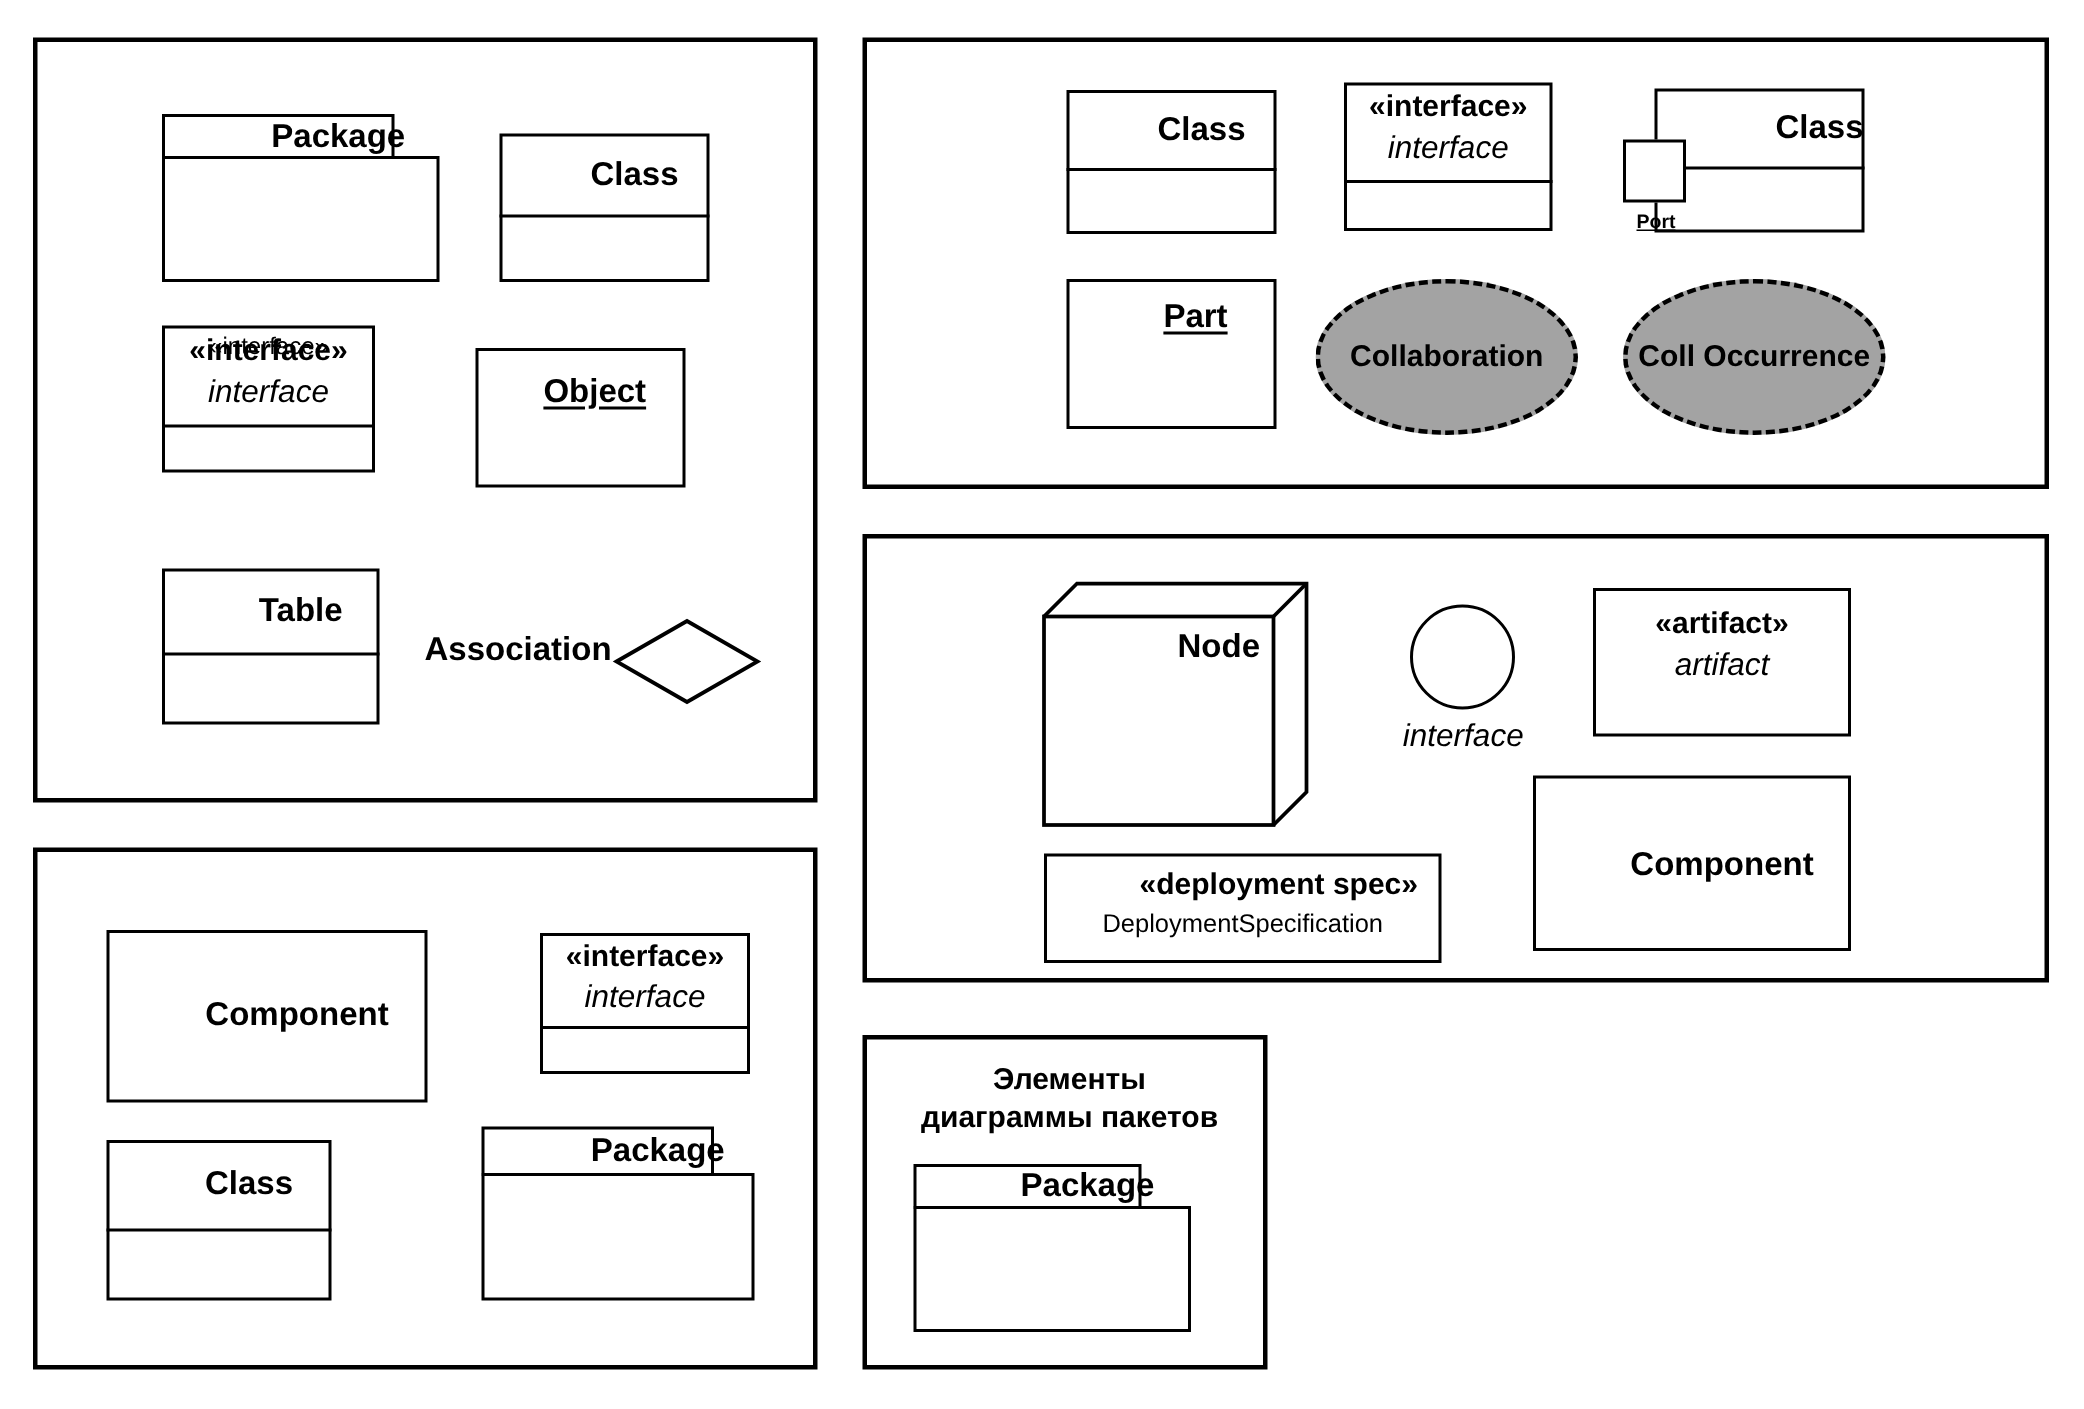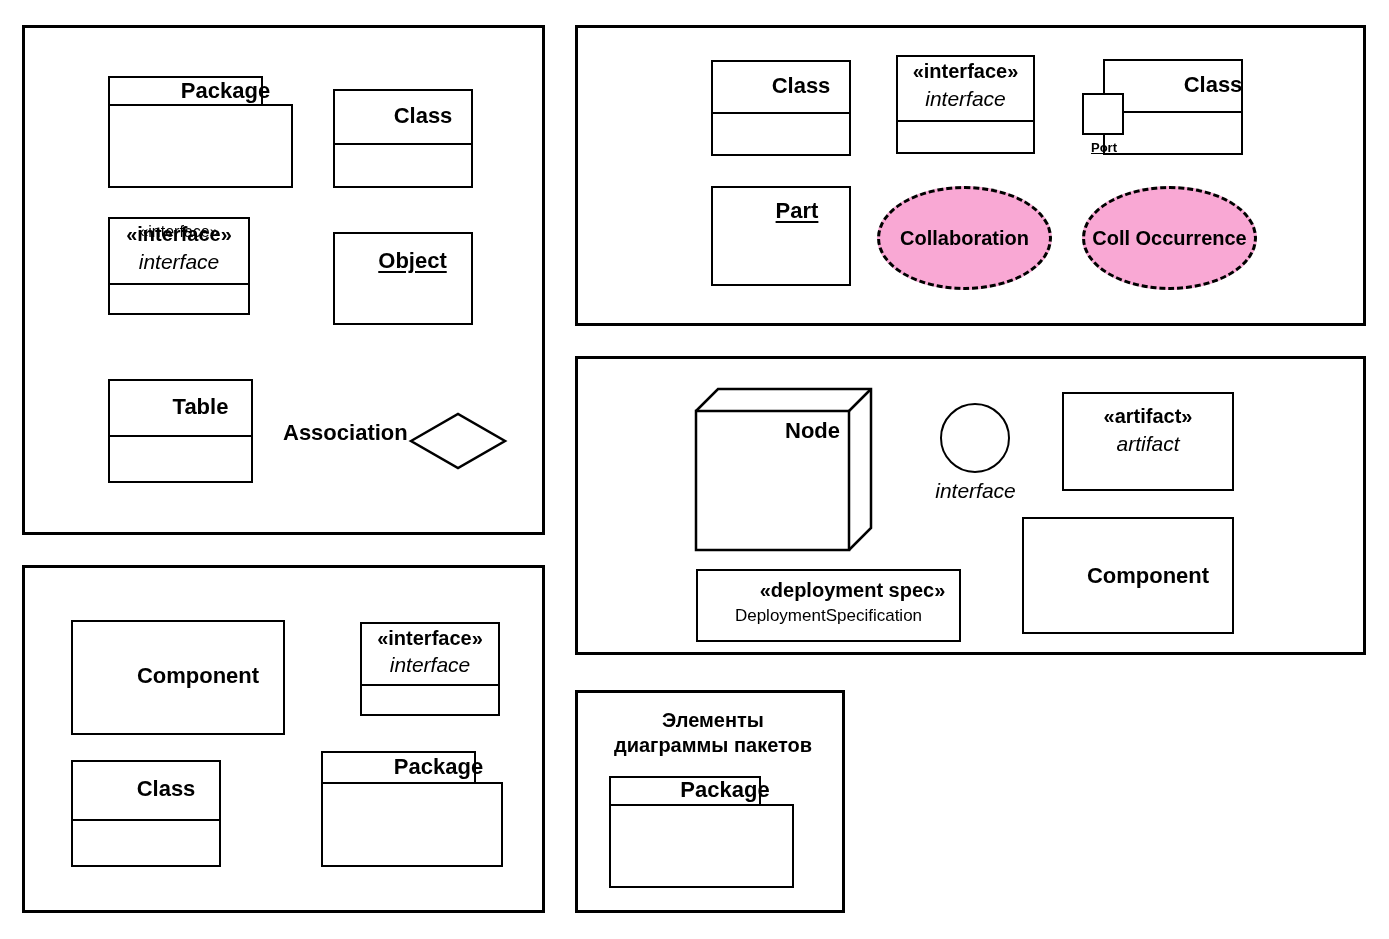--- a/index.html
+++ b/index.html
@@ -22,21 +22,21 @@
   .underlined{text-decoration:underline;text-underline-offset:3px;}
 
   .plain{font-weight:normal;}
   .small{font-size:13px;font-weight:bold;}
 
   .freetext{position:absolute;font-weight:bold;font-size:22px;white-space:nowrap;}
   .freeitalic{position:absolute;font-style:italic;font-size:21px;white-space:nowrap;
               text-align:center;}
 
   .dashed-ellipse{position:absolute;border:3px dashed #000;border-radius:50%;
-                  background:#f9a8d4;box-sizing:border-box;
+                  background:#a3a3a3;box-sizing:border-box;
                   display:flex;align-items:center;justify-content:center;
                   font-weight:bold;font-size:20px;}
 
   .circle{position:absolute;border:2.5px solid #000;border-radius:50%;background:#fff;
           box-sizing:border-box;}
 
   svg{position:absolute;left:0;top:0;overflow:visible;}
 
   .ru-title{position:absolute;text-align:center;font-weight:bold;font-size:20px;
             line-height:1.25;}
@@ -63,21 +63,21 @@
     </div>
 
     <div style="position:absolute;left:83px;top:189px;width:142px;height:98px;">
       <div class="box" style="left:0;top:0;width:142px;height:98px;"></div>
       <div class="divider" style="top:66px;"></div>
       <div class="twoline" style="top:6px;">«interface»</div>
       <div class="twoline stereo" style="top:6px;">«interface»</div>
       <div class="twoline italicname" style="top:33px;">interface</div>
     </div>
 
-    <div style="position:absolute;left:308px;top:204px;width:119px;height:93px;">
+    <div style="position:absolute;left:292px;top:204px;width:119px;height:93px;">
       <div class="box" style="left:0;top:0;width:140px;height:93px;"></div>
       <div class="boxlabel underlined" style="top:17px;">Object</div>
     </div>
 
     <div style="position:absolute;left:83px;top:351px;width:145px;height:104px;">
       <div class="box" style="left:0;top:0;width:145px;height:104px;"></div>
       <div class="divider" style="top:56px;"></div>
       <div class="boxlabel" style="top:16px;">Table</div>
     </div>
 

